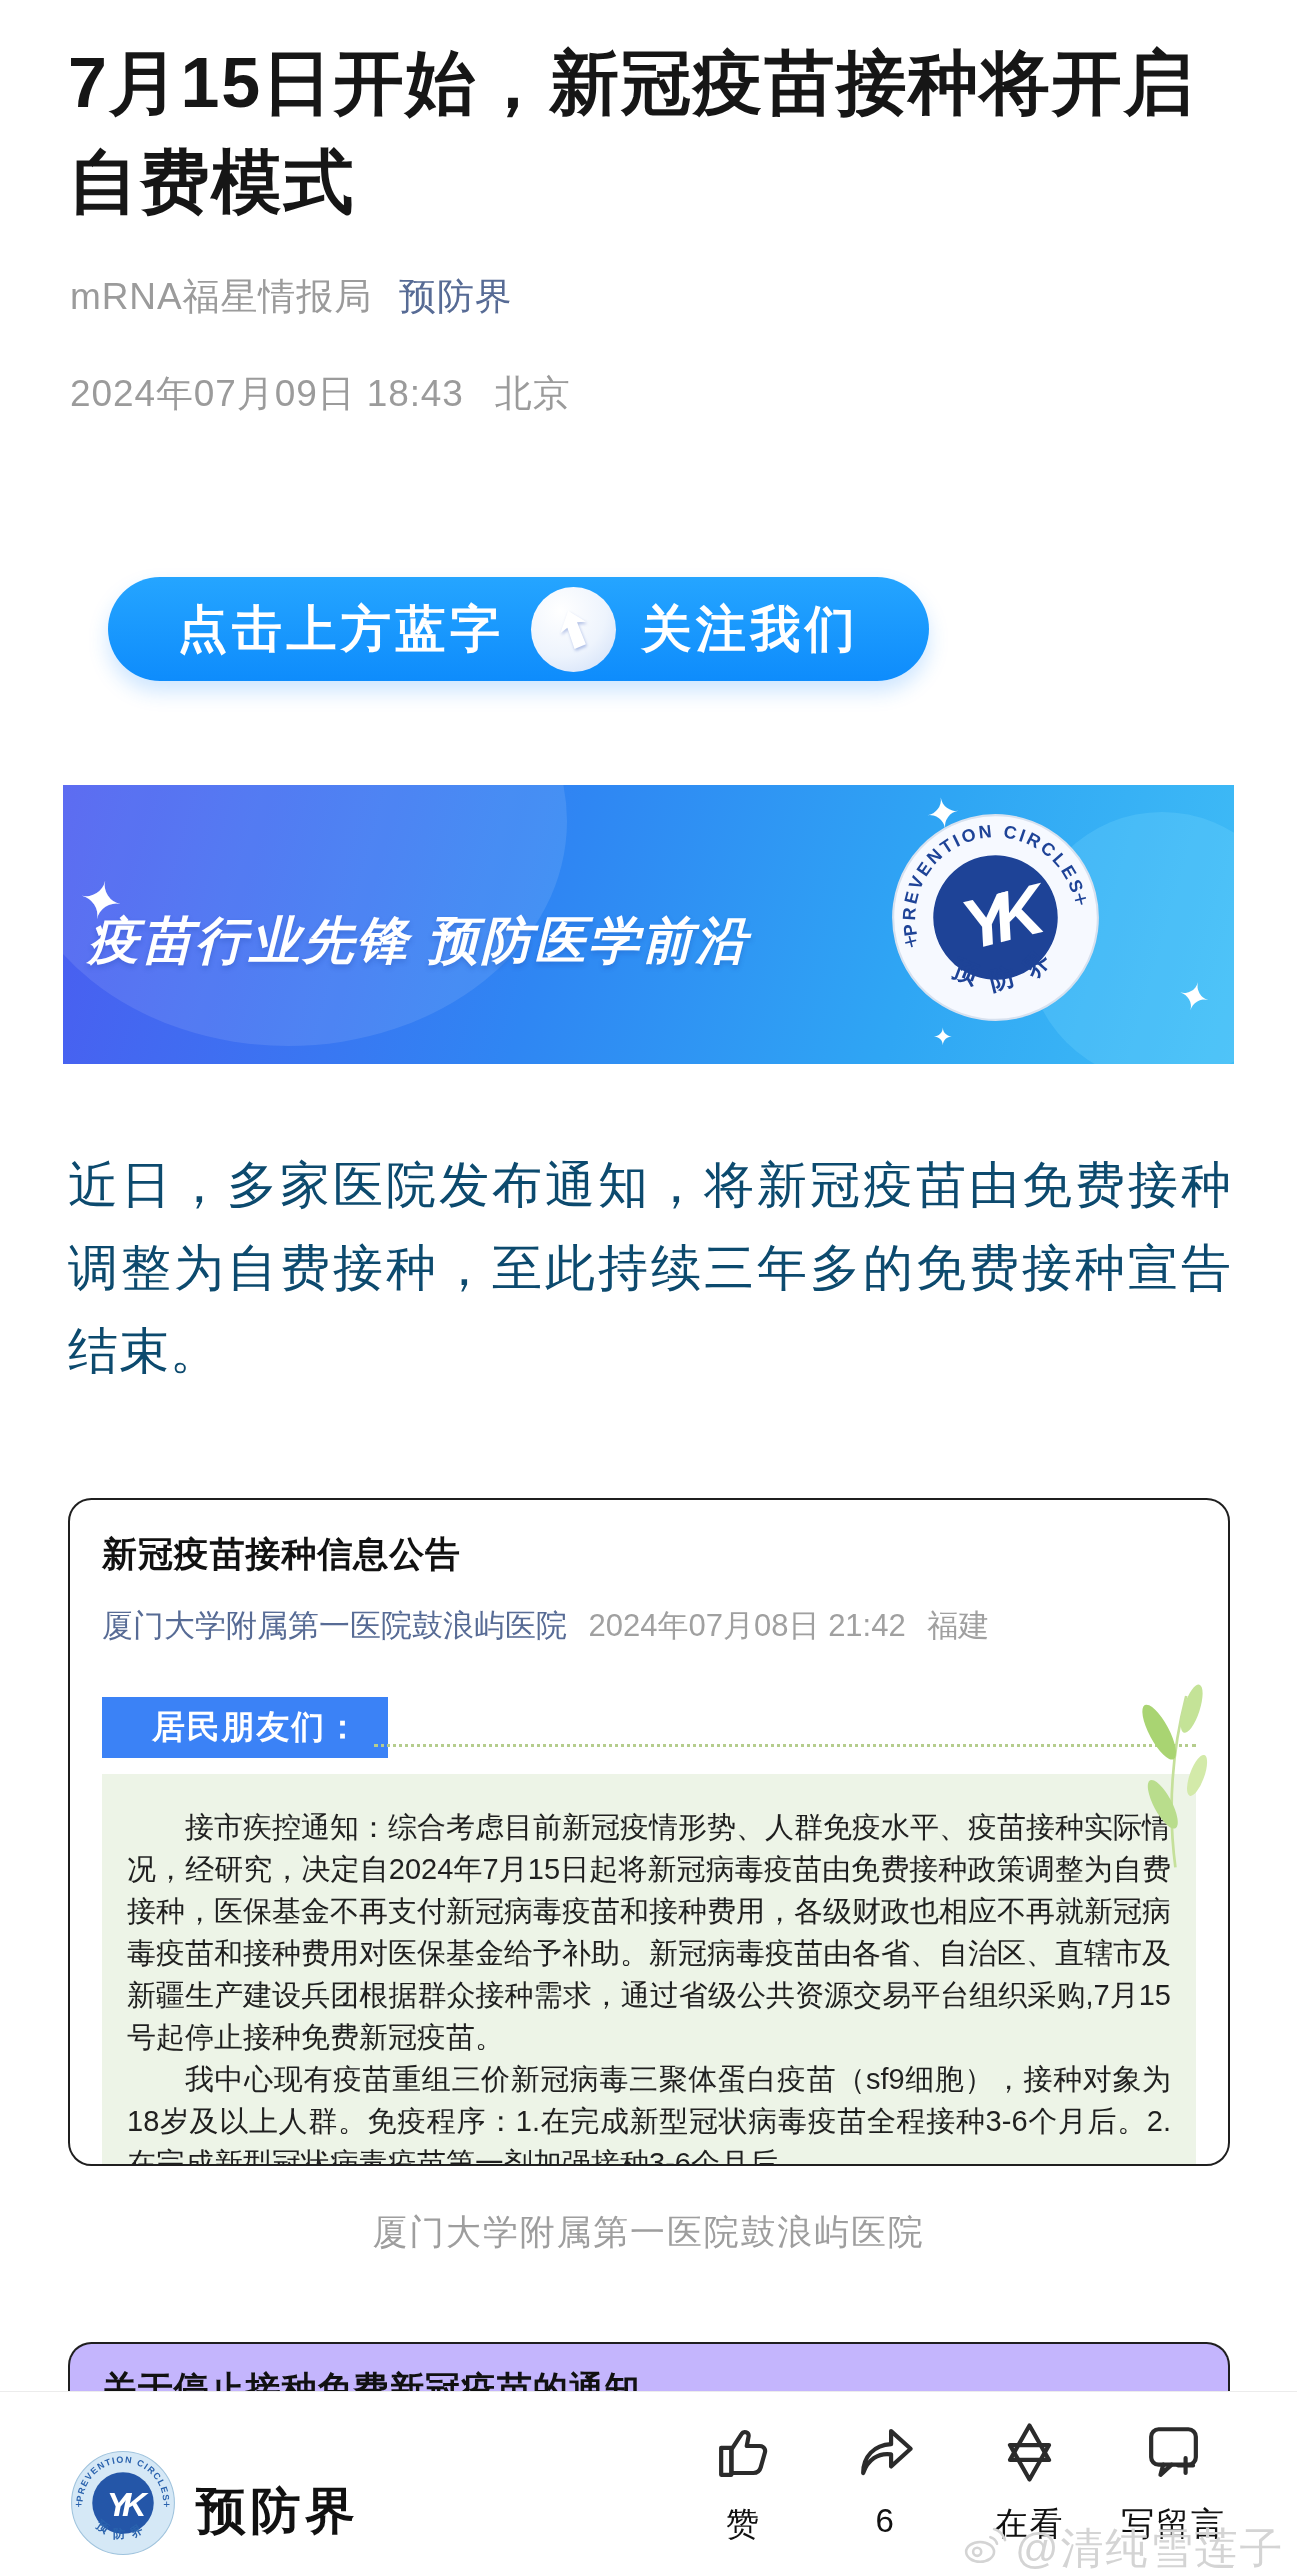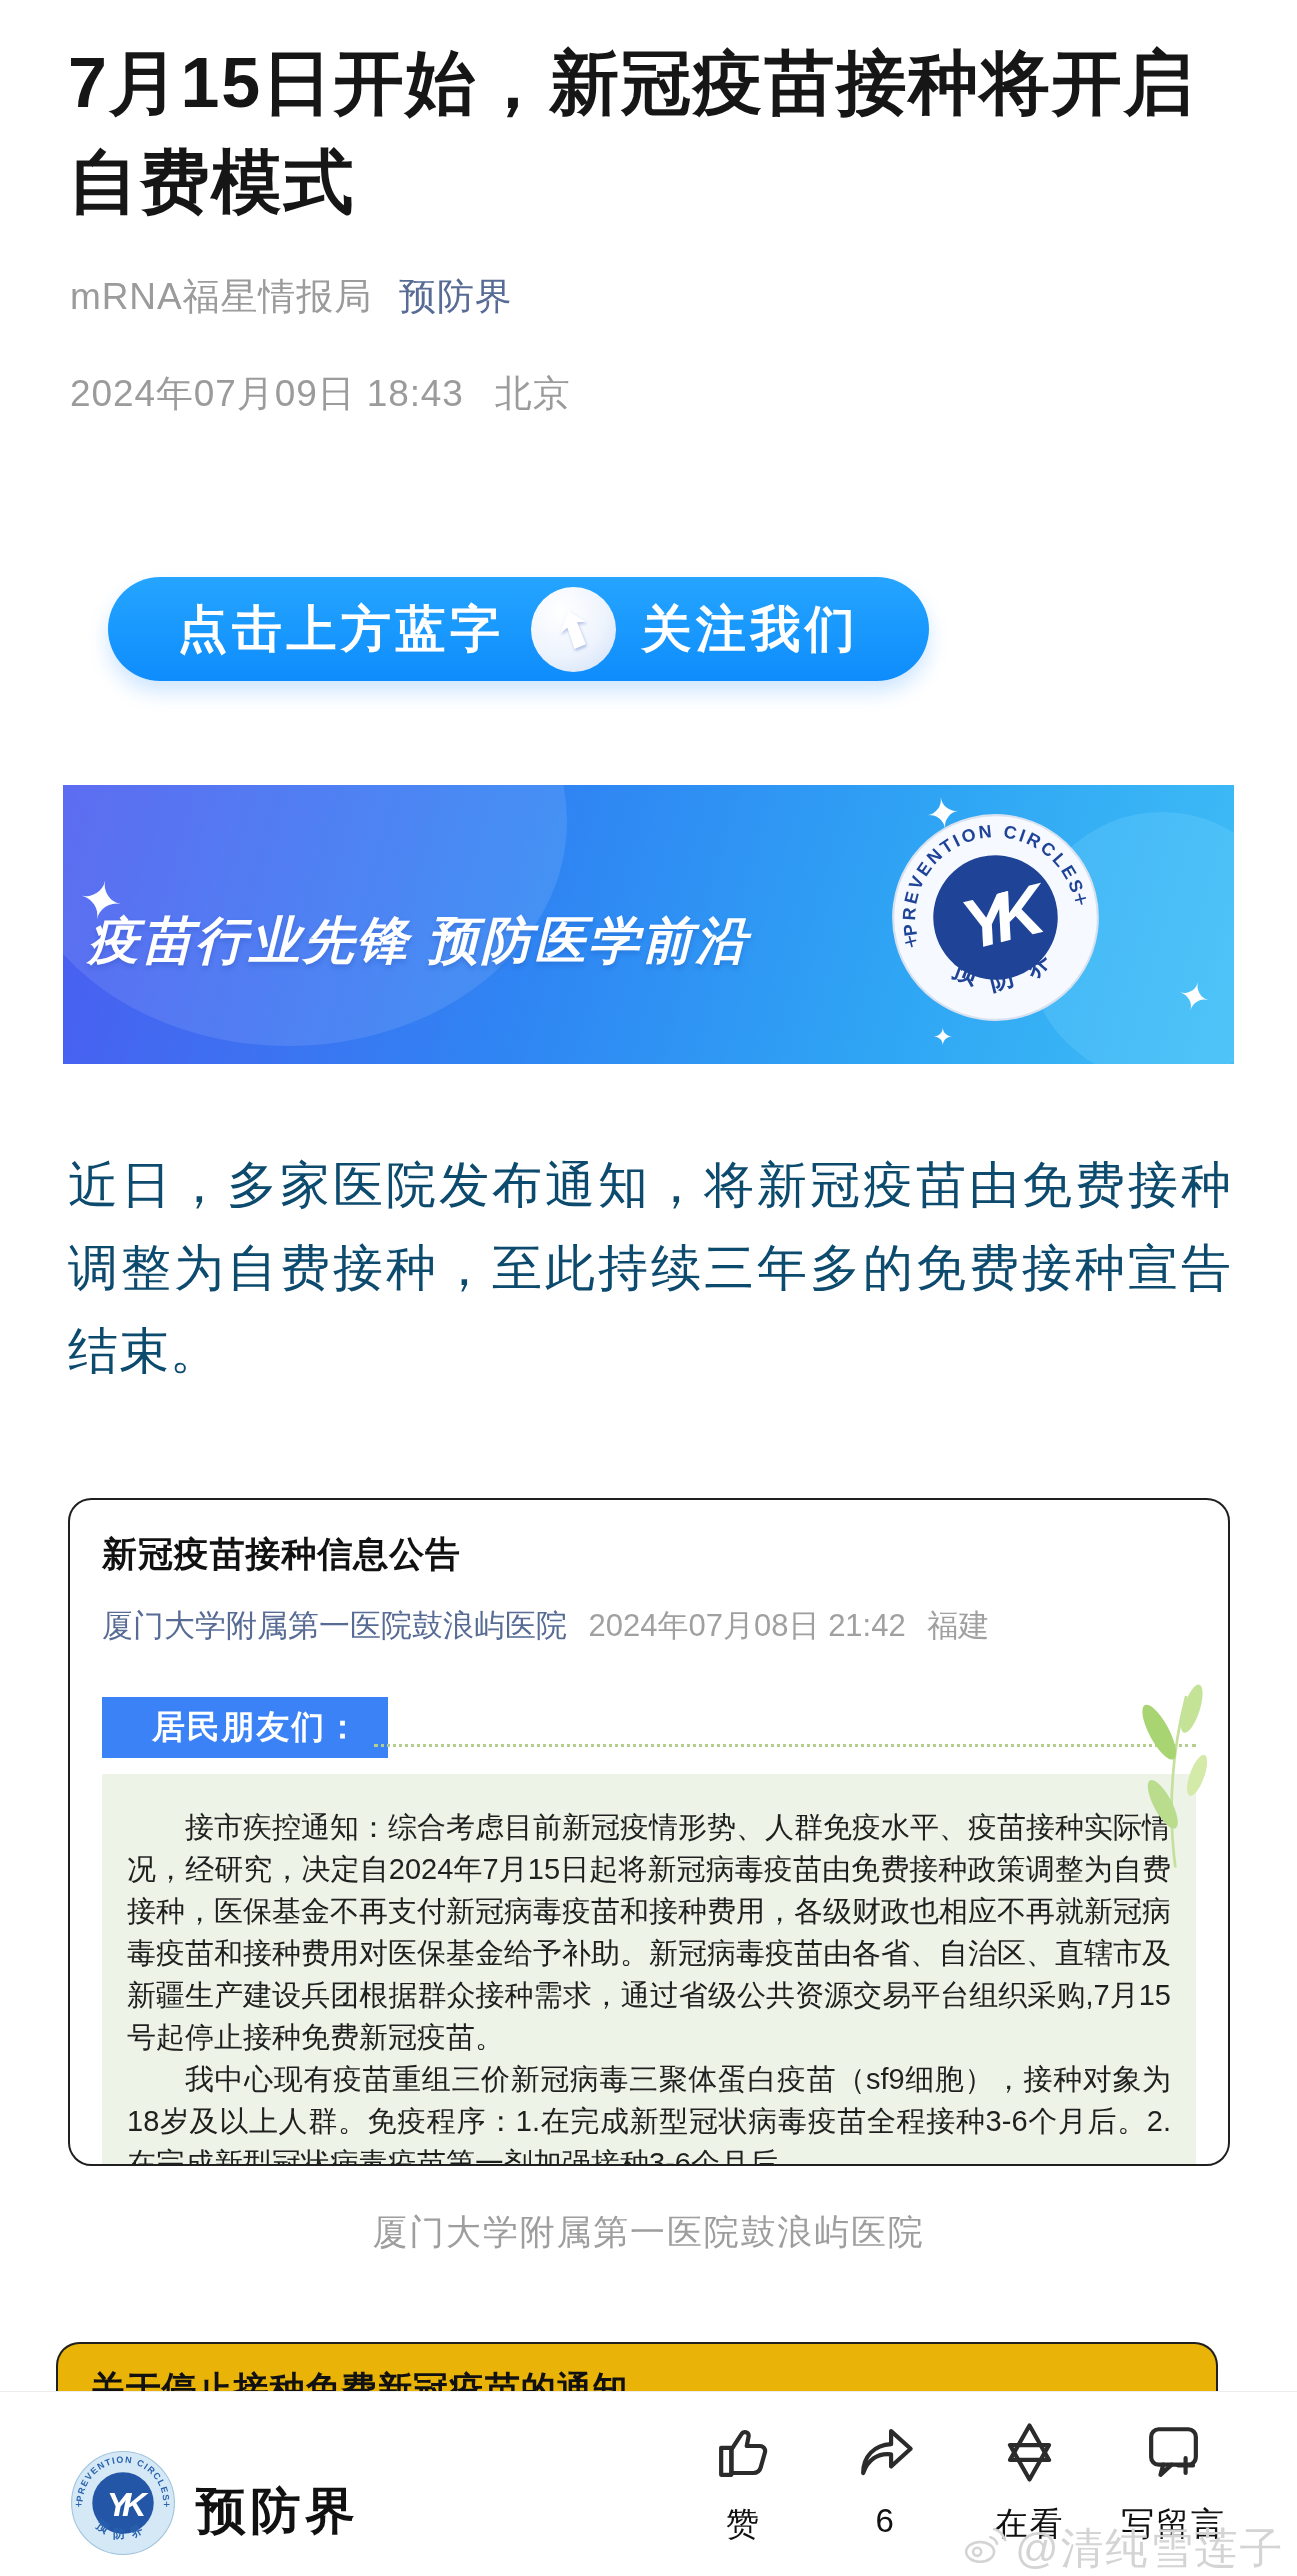--- a/index.html
+++ b/index.html
@@ -54,22 +54,22 @@
   .dotline{position:absolute;left:272px;right:0;bottom:3.6px;border-bottom:3.6px dotted #b5cd8d;}
   .leaves{position:absolute;right:10.8px;top:178px;z-index:2;}
   .green-box{margin-top:23.4px;background:#edf4e7;padding:32px 25px;font-size:29px;color:#1f1f1f;
       line-height:42px;text-align:justify;}
   .green-box p{margin:0;text-indent:2em;}
 
   .caption{position:absolute;left:0;top:2209px;width:100%;text-align:center;font-size:35px;
       color:#9e9e9e;letter-spacing:1.8px;}
 
   
-  .card2{position:absolute;left:56px;top:2342px;width:1162px;height:50px;box-sizing:border-box;
-      border:2.7px solid #1f1f1f;border-bottom:none;border-radius:23.4px 23.4px 0 0;background:#eab308;
+  .card2{position:absolute;left:68px;top:2342px;width:1162px;height:50px;box-sizing:border-box;
+      border:2.7px solid #1f1f1f;border-bottom:none;border-radius:23.4px 23.4px 0 0;background:#c4b5fd;
       padding:21.6px 32px 0;overflow:hidden;}
   .card2-title{font-size:35px;font-weight:700;color:#111111;letter-spacing:0.9px;}
 
   
   .footer{position:absolute;left:0;top:2391px;width:1297px;height:185px;background:#ffffff;
       border-top:1.8px solid #ececec;}
   .f-logo{position:absolute;left:70px;top:58px;width:106px;height:106px;cursor:pointer;}
   .f-name{position:absolute;left:196px;top:86px;font-size:50px;font-weight:700;color:#111111;
       letter-spacing:4.5px;cursor:pointer;}
   .action{position:absolute;top:27px;width:135px;text-align:center;cursor:pointer;}

